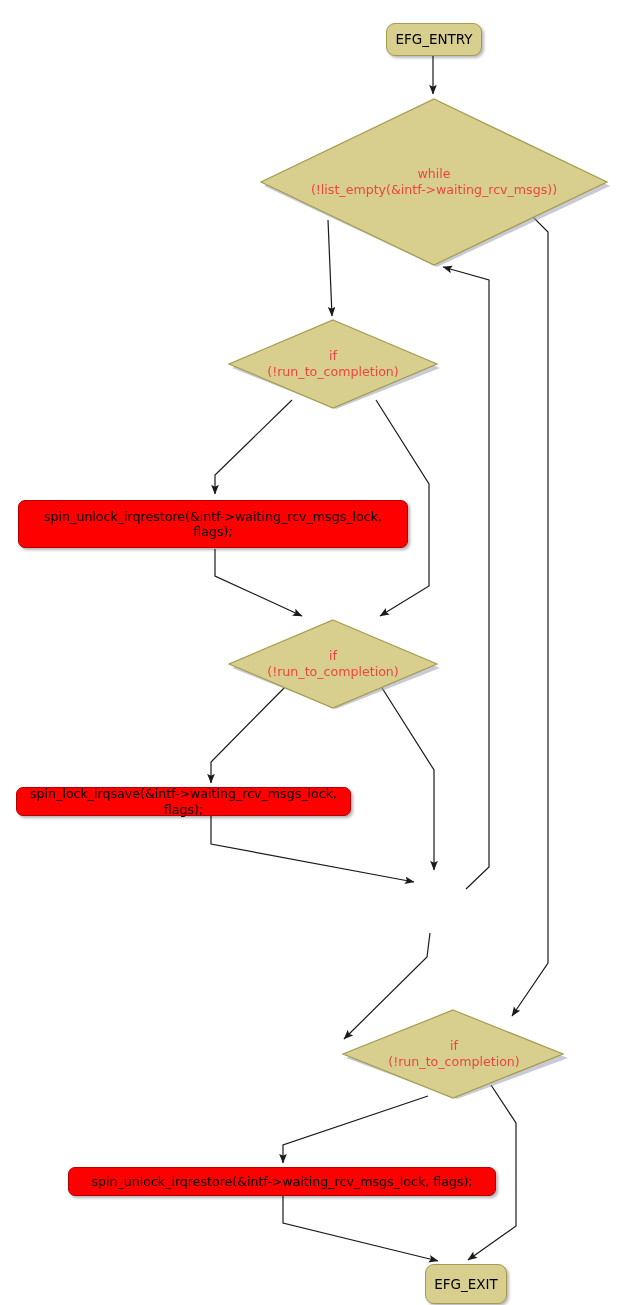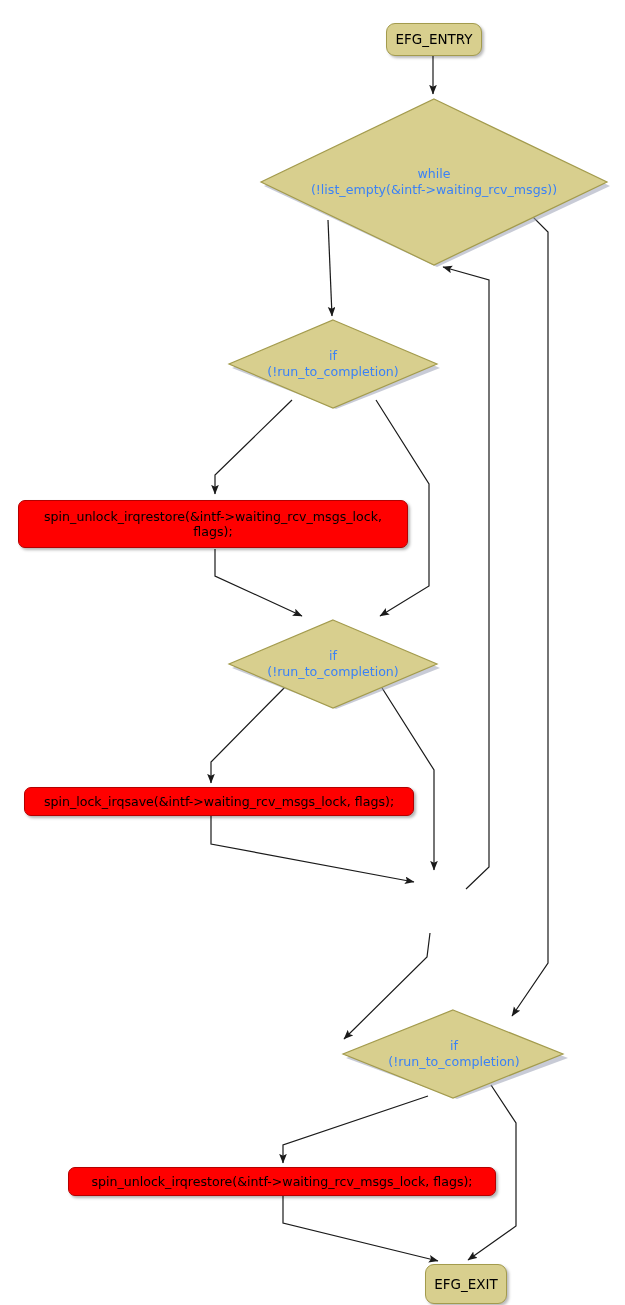--- a/index.html
+++ b/index.html
@@ -72,21 +72,21 @@
   .diamond-label {
     position: absolute;
     left: 0; top: 0;
     width: 100%;
     height: 100%;
     display: flex;
     align-items: center;
     justify-content: center;
     text-align: center;
     font-size: 12.6px;
-    color: #3b82f6;
+    color: #ef4444;
     line-height: 1.25;
     white-space: pre-line;
     pointer-events: none;
   }
   .edge-path {
     fill: none;
     stroke: #1a1a1a;
     stroke-width: 1.2px;
   }
 </style>
@@ -161,21 +161,21 @@
 
   <div class="diamond-wrap" style="left:226px; top:610px; width:214px; height:92px;">
     <svg width="214" height="92" viewBox="0 0 214 92" xmlns="http://www.w3.org/2000/svg">
       <polygon points="110,7 214,50 110,91 6,50" fill="#9aa0b5" opacity="0.55"></polygon>
       <polygon points="107,2 211,46 107,90 3,46" fill="#d8cf8e" stroke="#a39b4d" stroke-width="1.2"></polygon>
     </svg>
     <div class="diamond-label">if
 (!run_to_completion)</div>
   </div>
 
-  <div class="node action" style="left:16px; top:779px; width:390px; height:29px;margin-left:8px;">
+  <div class="node action" style="left:16px; top:779px; width:335px; height:29px;">
     <span>spin_lock_irqsave(&amp;intf-&gt;waiting_rcv_msgs_lock, flags);</span>
   </div>
 
 
   <div class="diamond-wrap" style="left:340px; top:1000px; width:228px; height:92px;">
     <svg width="228" height="92" viewBox="0 0 228 92" xmlns="http://www.w3.org/2000/svg">
       <polygon points="117,7 228,50 117,91 6,50" fill="#9aa0b5" opacity="0.55"></polygon>
       <polygon points="113,2 223,46 113,90 3,46" fill="#d8cf8e" stroke="#a39b4d" stroke-width="1.2"></polygon>
     </svg>
     <div class="diamond-label">if

